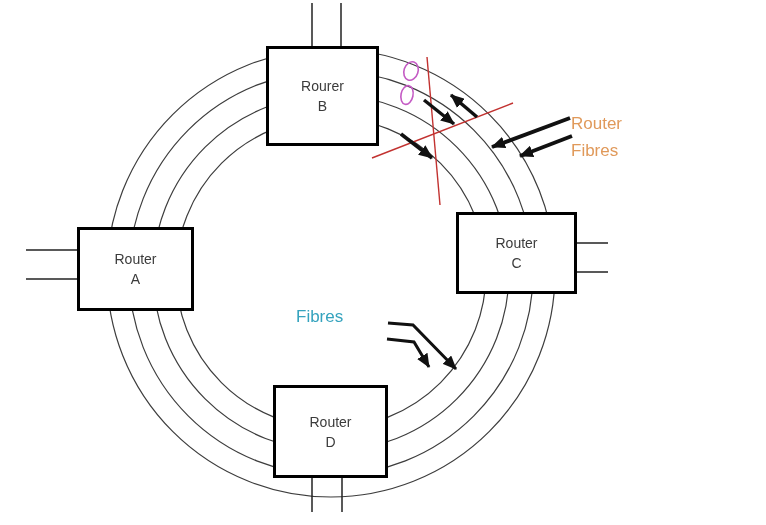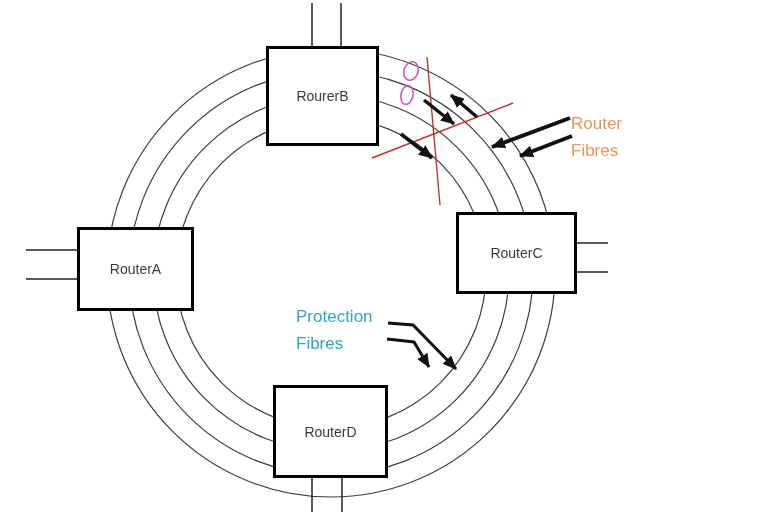--- a/index.html
+++ b/index.html
@@ -9,21 +9,21 @@
     background:#ffffff;
     font-family:"Liberation Sans", sans-serif;
     overflow:hidden;
   }
   #artwork{position:absolute;left:0;top:0;z-index:1;}
   .router{
     position:absolute;
     box-sizing:border-box;
     background:#ffffff;
     border:3px solid #000000;
-    display:flex;flex-direction:row;
+    display:flex;flex-direction:column;
     align-items:center;justify-content:center;
     z-index:2;
     color:#3b3b3b;
     font-size:14px;line-height:20px;
     text-align:left;
   }
   #router-b{left:266px;top:46px;width:113px;height:100px;}
   #router-a{left:77px;top:227px;width:117px;height:84px;}
   #router-c{left:456px;top:212px;width:121px;height:82px;}
   #router-d{left:273px;top:385px;width:115px;height:93px;}
@@ -93,17 +93,16 @@
   <div class="router" id="router-d">
     <div>Router</div>
     <div>D</div>
   </div>
 
   <div class="anno" id="working-label">
     <div>Router</div>
     <div>Fibres</div>
   </div>
   <div class="anno" id="protection-label">
-    <div>Protection</div>
     <div>Fibres</div>
   </div>
 
 </div>
 
 </body></html>

